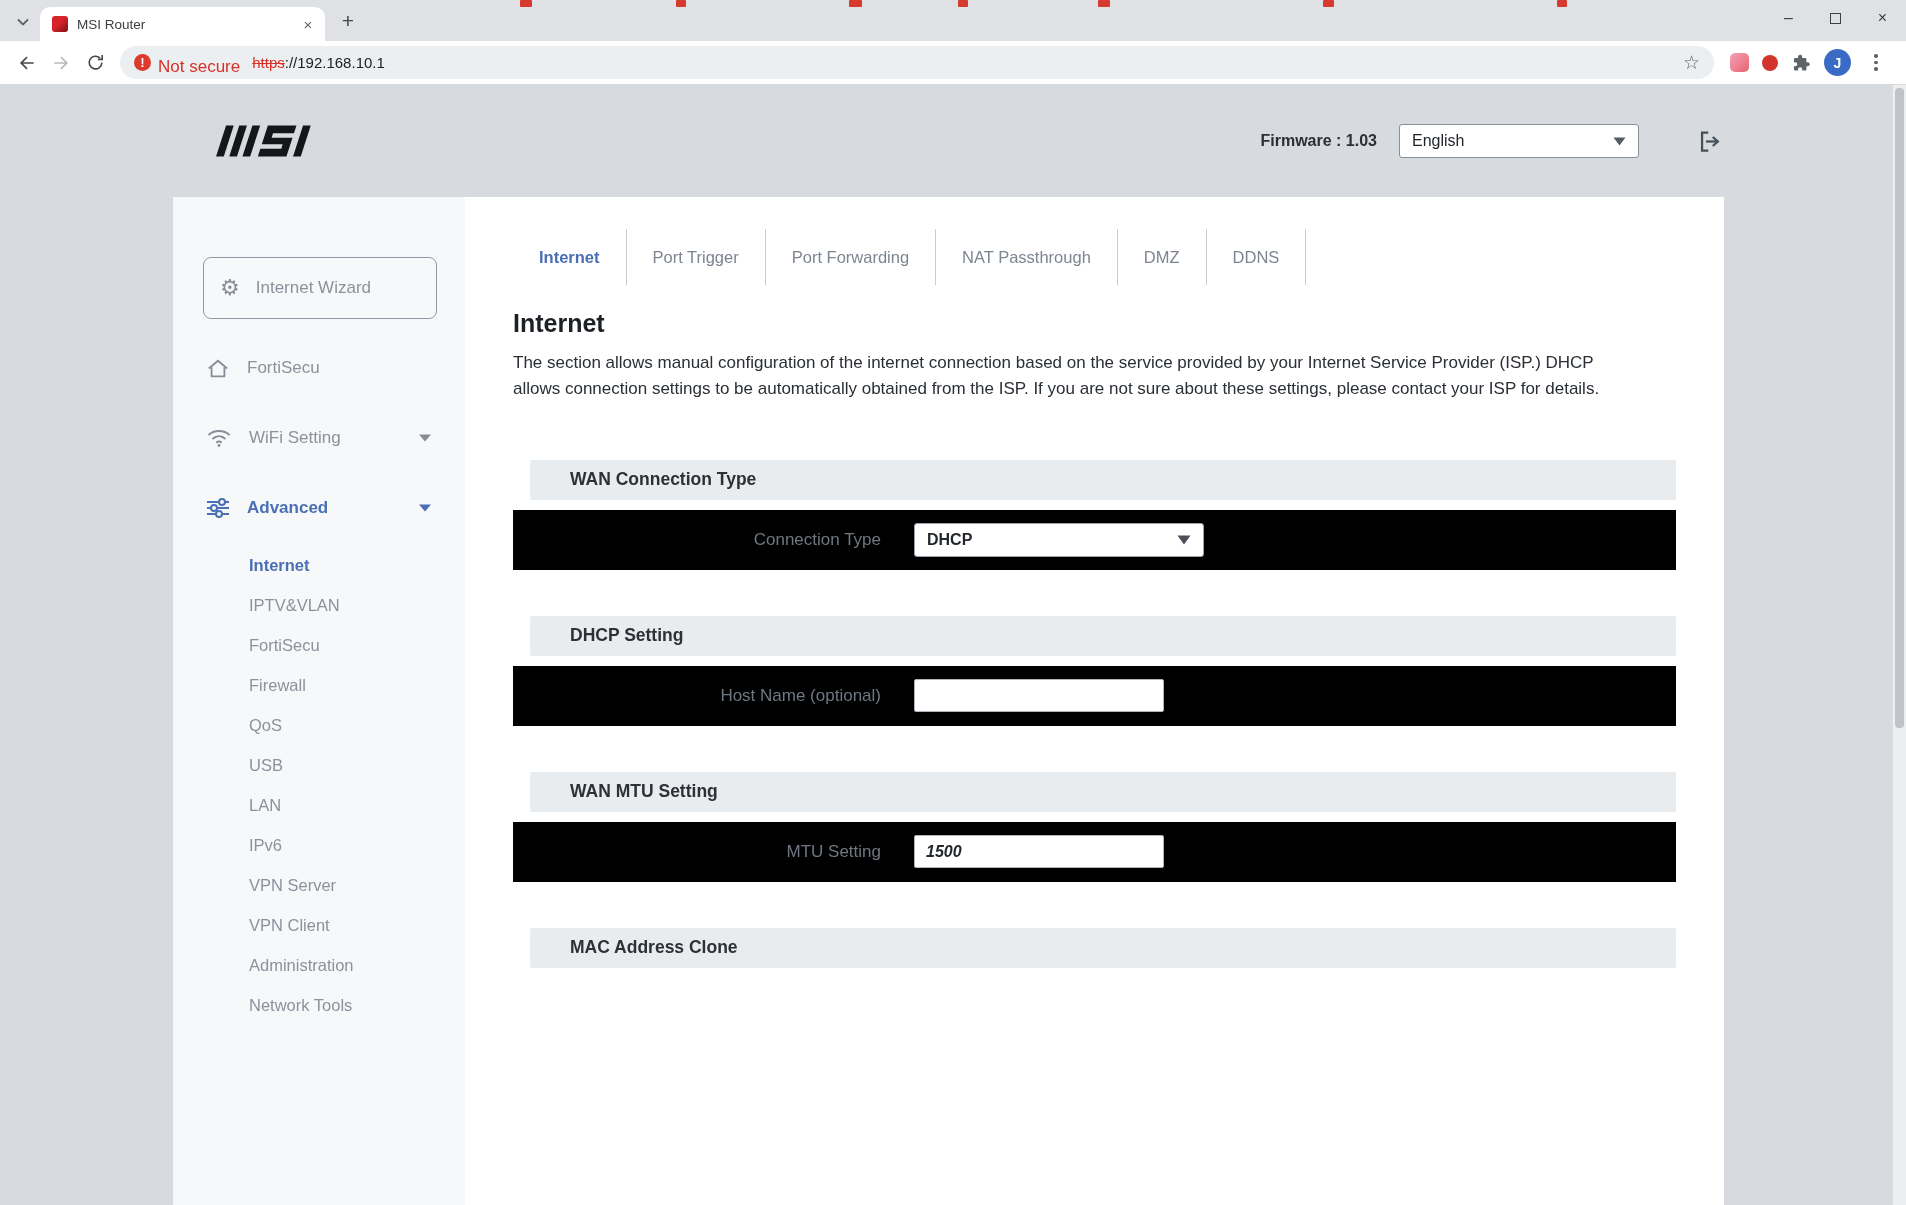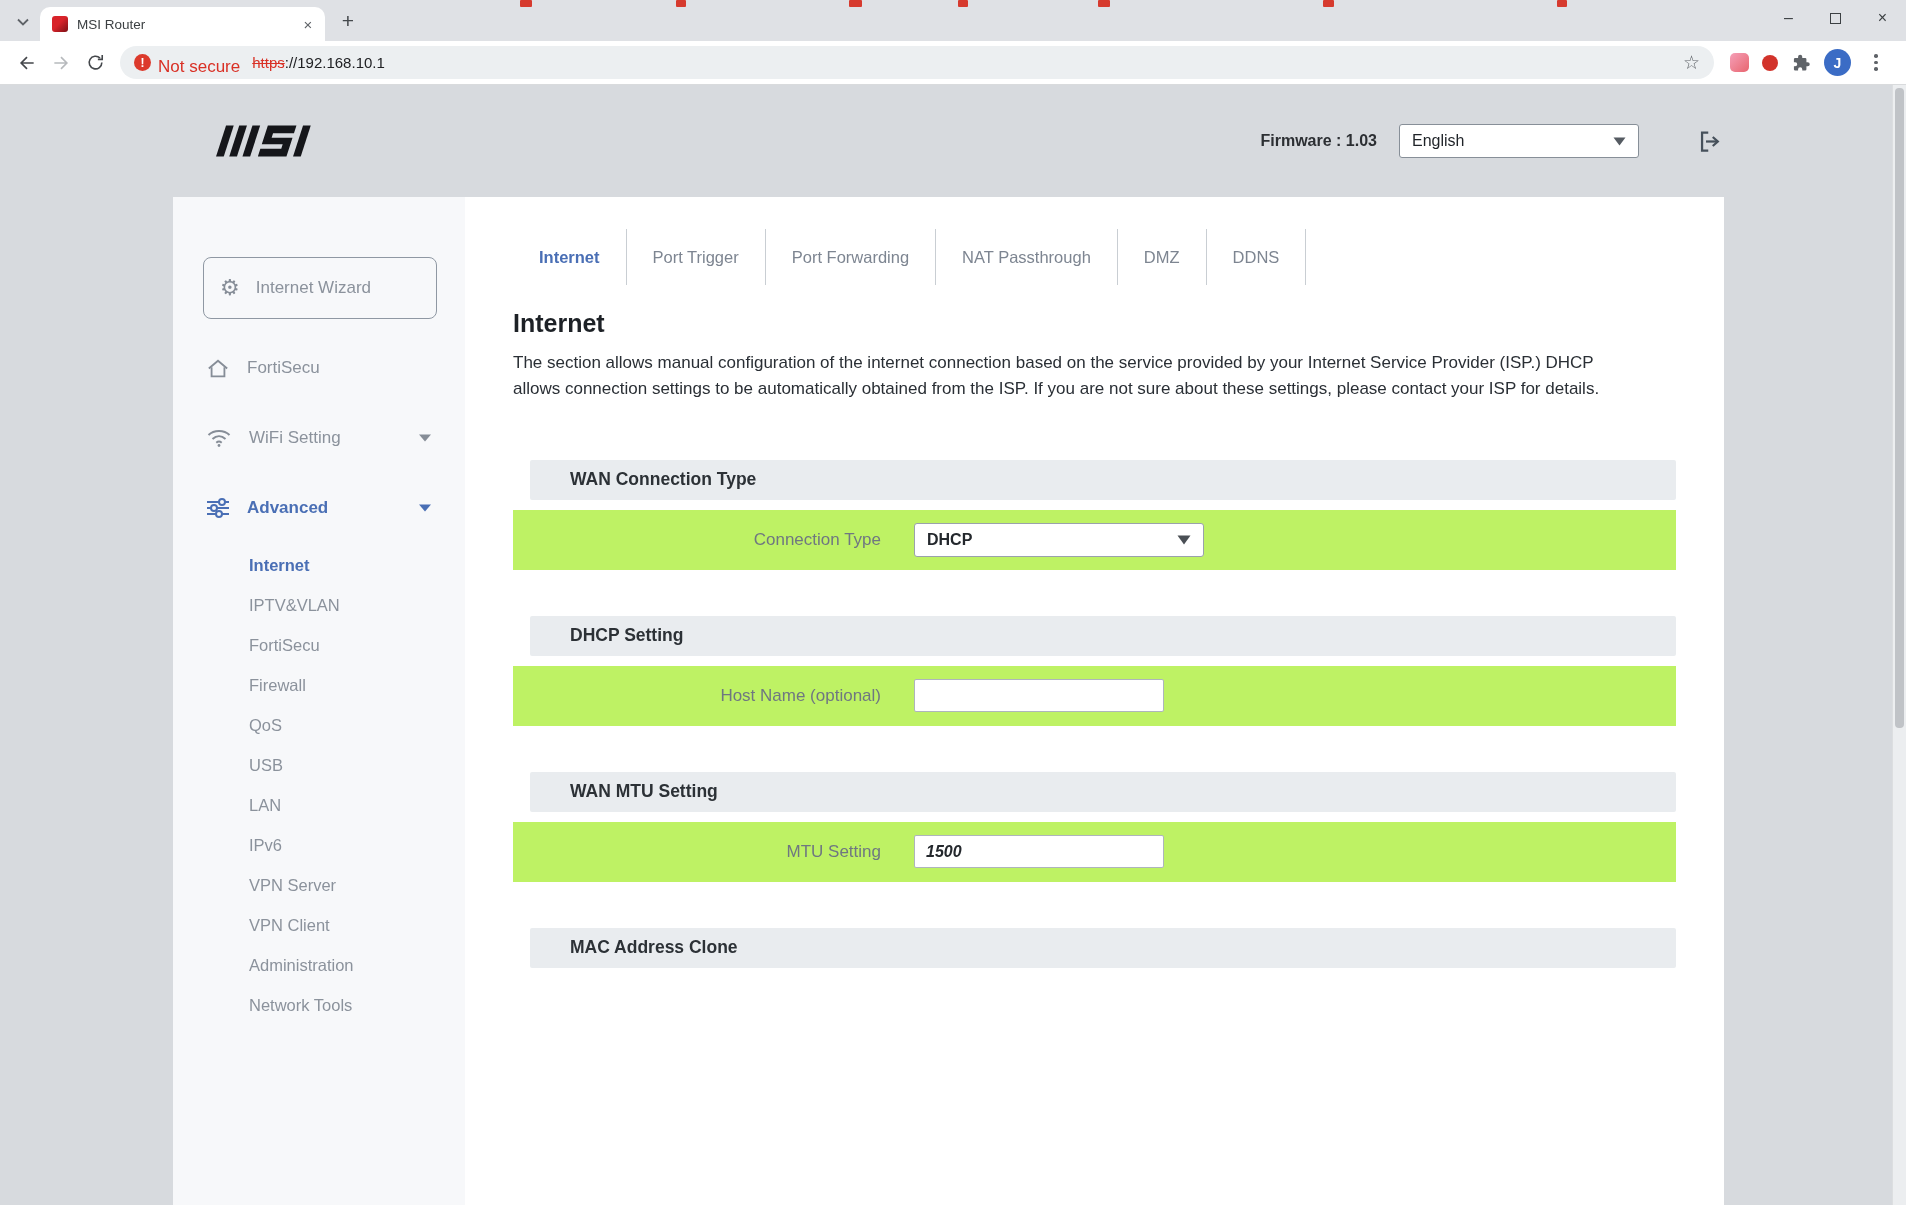--- a/index.html
+++ b/index.html
@@ -65,21 +65,21 @@
   .tabs { display:flex; align-items:center; margin-top:32px; }
   .tab-item { padding:0 26px; font-size:16.5px; color:#7d8591; line-height:56px; white-space:nowrap; }
   .tab-item.active { color:#4a6fb5; font-weight:600; }
   .tab-sep { width:1px; height:56px; background:#c9ced3; }
   .page-title { margin-top:24px; font-size:25px; font-weight:700; color:#1d2126; }
   .desc { margin-top:12px; font-size:17px; line-height:1.52; color:#2a2f35; max-width:1128px; }
 
   .section { margin-top:46px; }
   .section.first { margin-top:58px; }
   .sec-header { height:40px; background:#e9ecef; border-radius:2px; display:flex; align-items:center; padding:0 40px; font-size:17.5px; font-weight:700; color:#2c3136;margin-left:17px; }
-  .row { margin-top:10px; height:60px; background:#bef264; display:flex; align-items:center; }
+  .row { margin-top:10px; height:60px; background:#000000; display:flex; align-items:center; }
   .row + .row { margin-top:8px; }
   .row-label { width:368px; text-align:right; font-size:17px; color:#6f7781; }
   .row-ctl { margin-left:33px; display:flex; }
   .text-input { width:250px; height:33px; border:1px solid #aeb5bc; background:#fff; border-radius:2px; padding:0 11px; font-size:16px; font-weight:600; color:#24282d; font-family:inherit; outline:none;font-style:italic; }
   .select-box { width:290px; height:34px; border:1px solid #9aa2ab; background:#fff; border-radius:3px; display:flex; align-items:center; padding:0 12px; font-size:16px; font-weight:700; color:#24282d; }
   .select-box .caret { margin-left:auto; }
 
   
   .scrollbar { position:absolute; top:0; right:0; bottom:0; width:14px; background:#eceef0; border-left:1px solid #dcdee0; }
   .scroll-thumb { position:absolute; top:3px; left:2px; width:9px; height:640px; background:#c0c3c7; border-radius:4px; }

